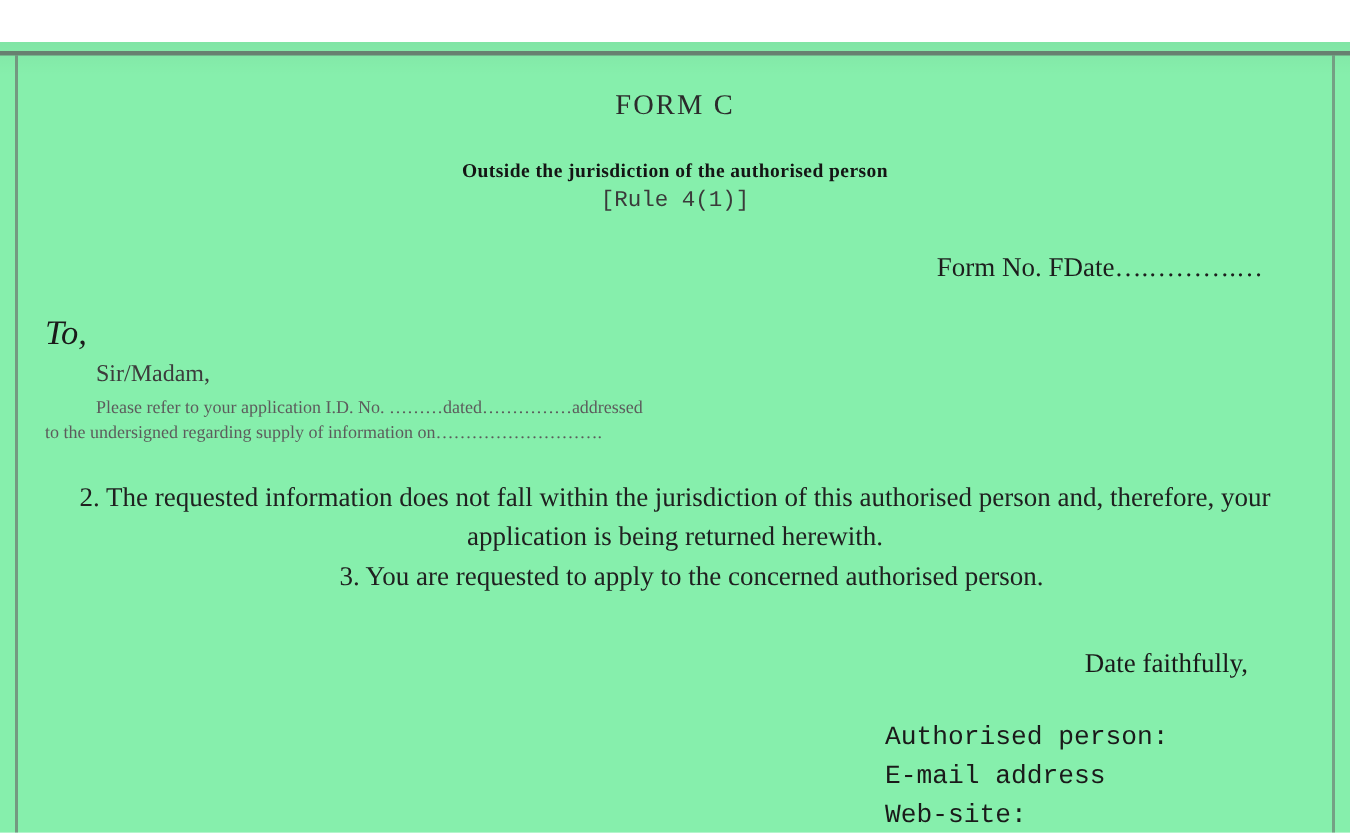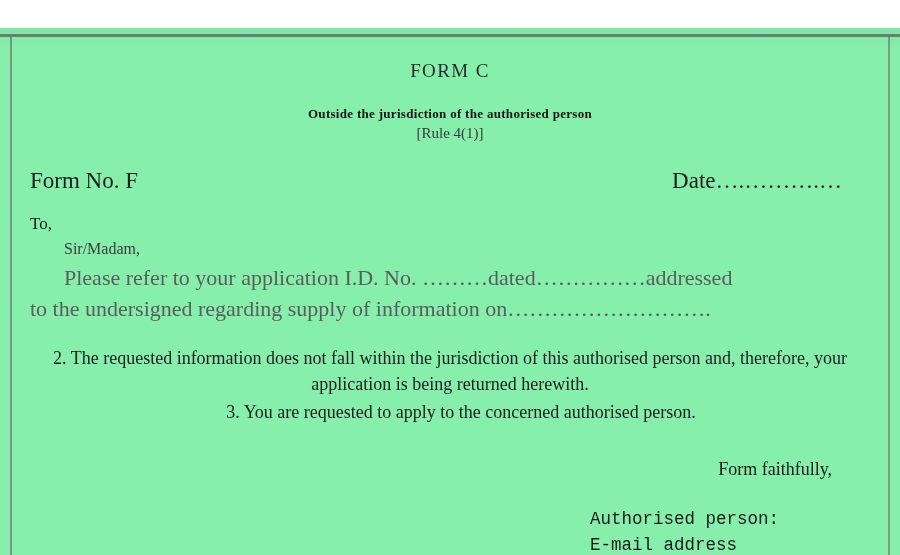--- a/index.html
+++ b/index.html
@@ -88,50 +88,52 @@
     font-size: 13px;
     margin-top: 24px;
     letter-spacing: 0.3px;
     color: #141414;
   }
   .rule-ref {
     text-align: center;
     font-size: 15px;
     margin-top: 3px;
     color: #3a3a3a;
+    font-family: Liberation Mono, monospace;
   }
 
   .meta-row {
     display: flex;
-    justify-content: space-between;
+    justify-content: flex-end;
     align-items: baseline;
     margin-top: 26px;
-    font-size: 23px;
+    font-size: 18px;
   }
   .form-no {
     color: #1d1d1d;
   }
   .date-line {
     color: #1d1d1d;
     padding-right: 28px;
   }
 
   .to-line {
     margin-top: 20px;
-    font-size: 17px;
+    font-size: 23px;
+    font-style: italic;
   }
   .salutation {
     margin-top: 6px;
     margin-left: 34px;
     font-size: 16px;
     color: #3c3c3c;
   }
   .para-body {
     margin-top: 4px;
-    font-size: 22px;
+    font-size: 12px;
     line-height: 1.42;
     color: #242424;
   }
   .para-body .indent {
     display: inline-block;
     width: 34px;
   }
   .faded {
     color: #5c5c5c;
   }
@@ -192,21 +194,21 @@
     <div class="salutation">Sir/Madam,</div>
 
     <div class="para-body">
       <span class="indent"></span><span class="faded">Please refer to your application I.D. No. ………dated……………addressed</span><br>
       <span class="faded">to the undersigned regarding supply of information on……………………….</span>
     </div>
 
     <div class="clause">2. The requested information does not fall within the jurisdiction of this authorised person and, therefore, your application is being returned herewith.</div>
     <div class="clause second">3. You are requested to apply to the concerned authorised person.</div>
 
-    <div class="closing">Form faithfully,</div>
+    <div class="closing">Date faithfully,</div>
 
     <div class="signature-block">
       <div>Authorised person:</div>
       <div>E-mail address</div>
       <div>Web-site:</div>
       <div>Telephone No.:</div>
     </div>
 
   </div>
 </div>

